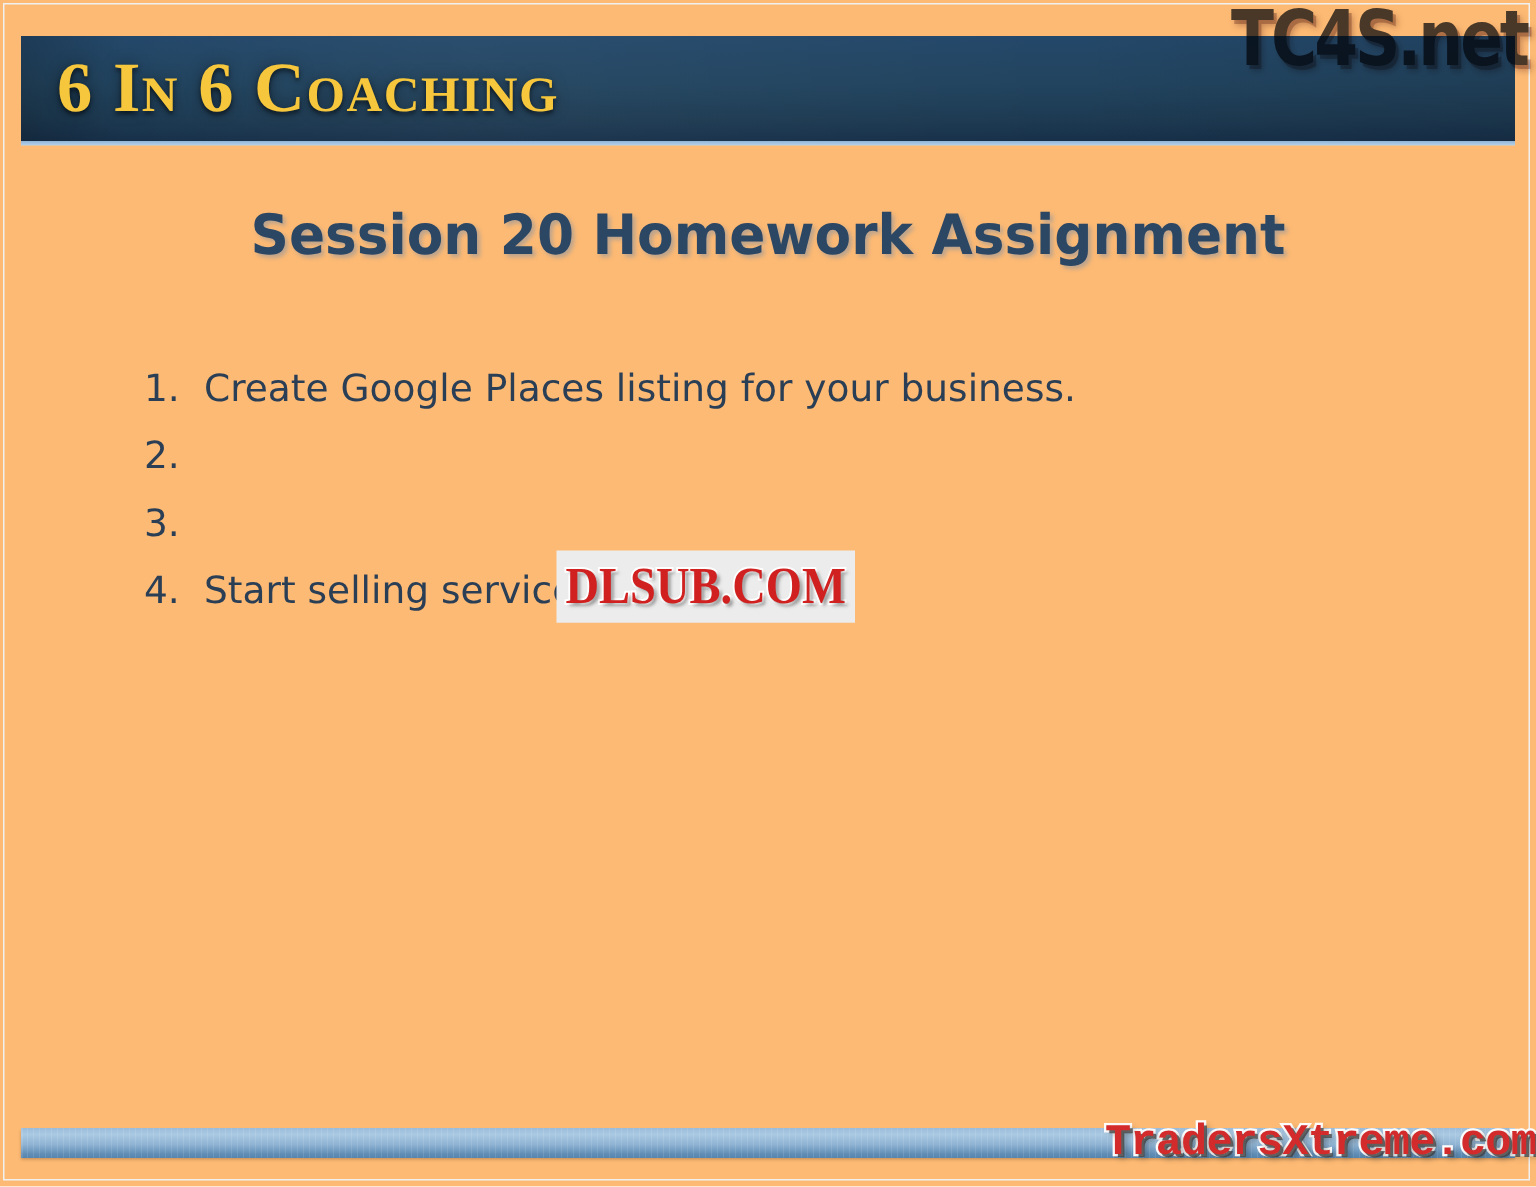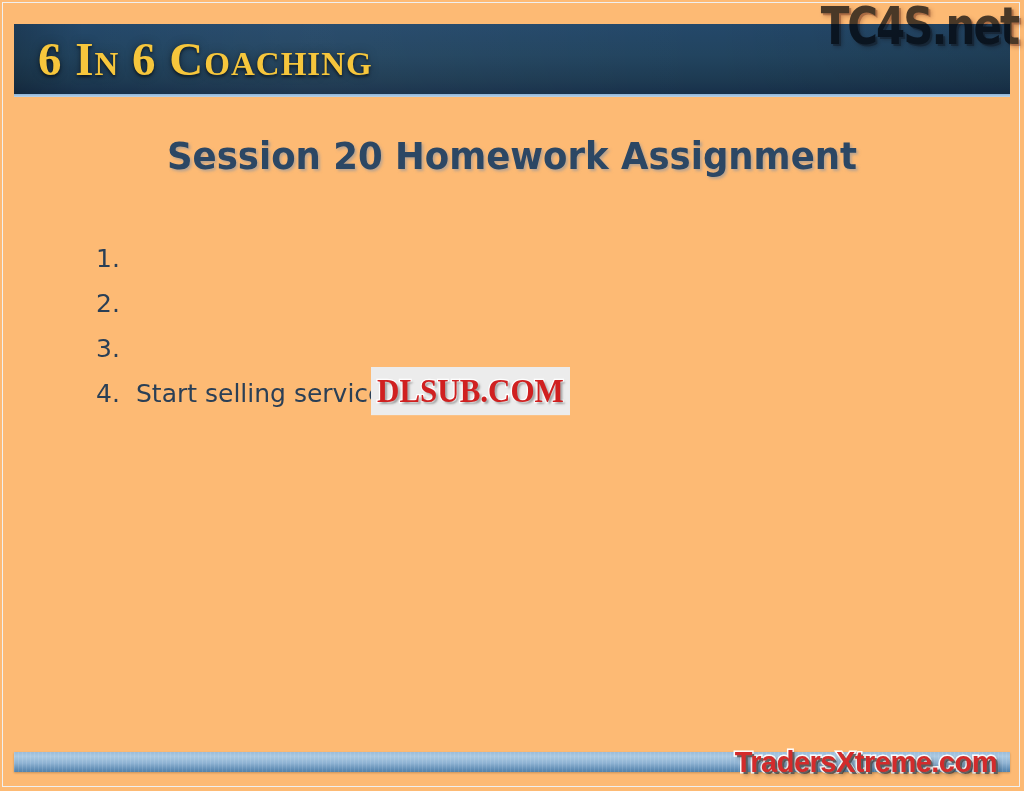--- a/index.html
+++ b/index.html
@@ -185,23 +185,23 @@
       to right,
       rgba(255,255,255,0.10) 0px,
       rgba(255,255,255,0.10) 1px,
       rgba(0,0,0,0.00) 1px,
       rgba(0,0,0,0.00) 4px);
   }
 
   
   .tx-logo {
     position: absolute;
-    right: 27px;
+    right: 0;
     top: 744px;
-    font-family: Liberation Sans, sans-serif;
+    font-family: Liberation Mono, monospace;
     font-size: 29px;
     font-weight: 700;
     letter-spacing: -0.5px;
     color: #d32b2b;
     -webkit-text-stroke: 3px #ffffff;
     paint-order: stroke fill;
     text-shadow:
       2px 2px 0 rgba(60,60,60,0.75),
       3px 3px 4px rgba(40,40,40,0.45);
     white-space: nowrap;
@@ -220,20 +220,21 @@
     <div class="banner-title">6 In 6 Coaching</div>
   </div>
 
   <div class="tc4s-watermark">TC4S.net</div>
 
   <div class="slide-title">Session 20 Homework Assignment</div>
 
   <ul class="task-list">
     <li class="task-item">
       <span class="task-num">1.</span>
+      <span class="task-text">Create Google Places listing for your business.</span>
     </li>
     <li class="task-item">
       <span class="task-num">2.</span>
     </li>
     <li class="task-item">
       <span class="task-num">3.</span>
     </li>
     <li class="task-item">
       <span class="task-num">4.</span>
       <span class="task-text">Start selling services.</span>

